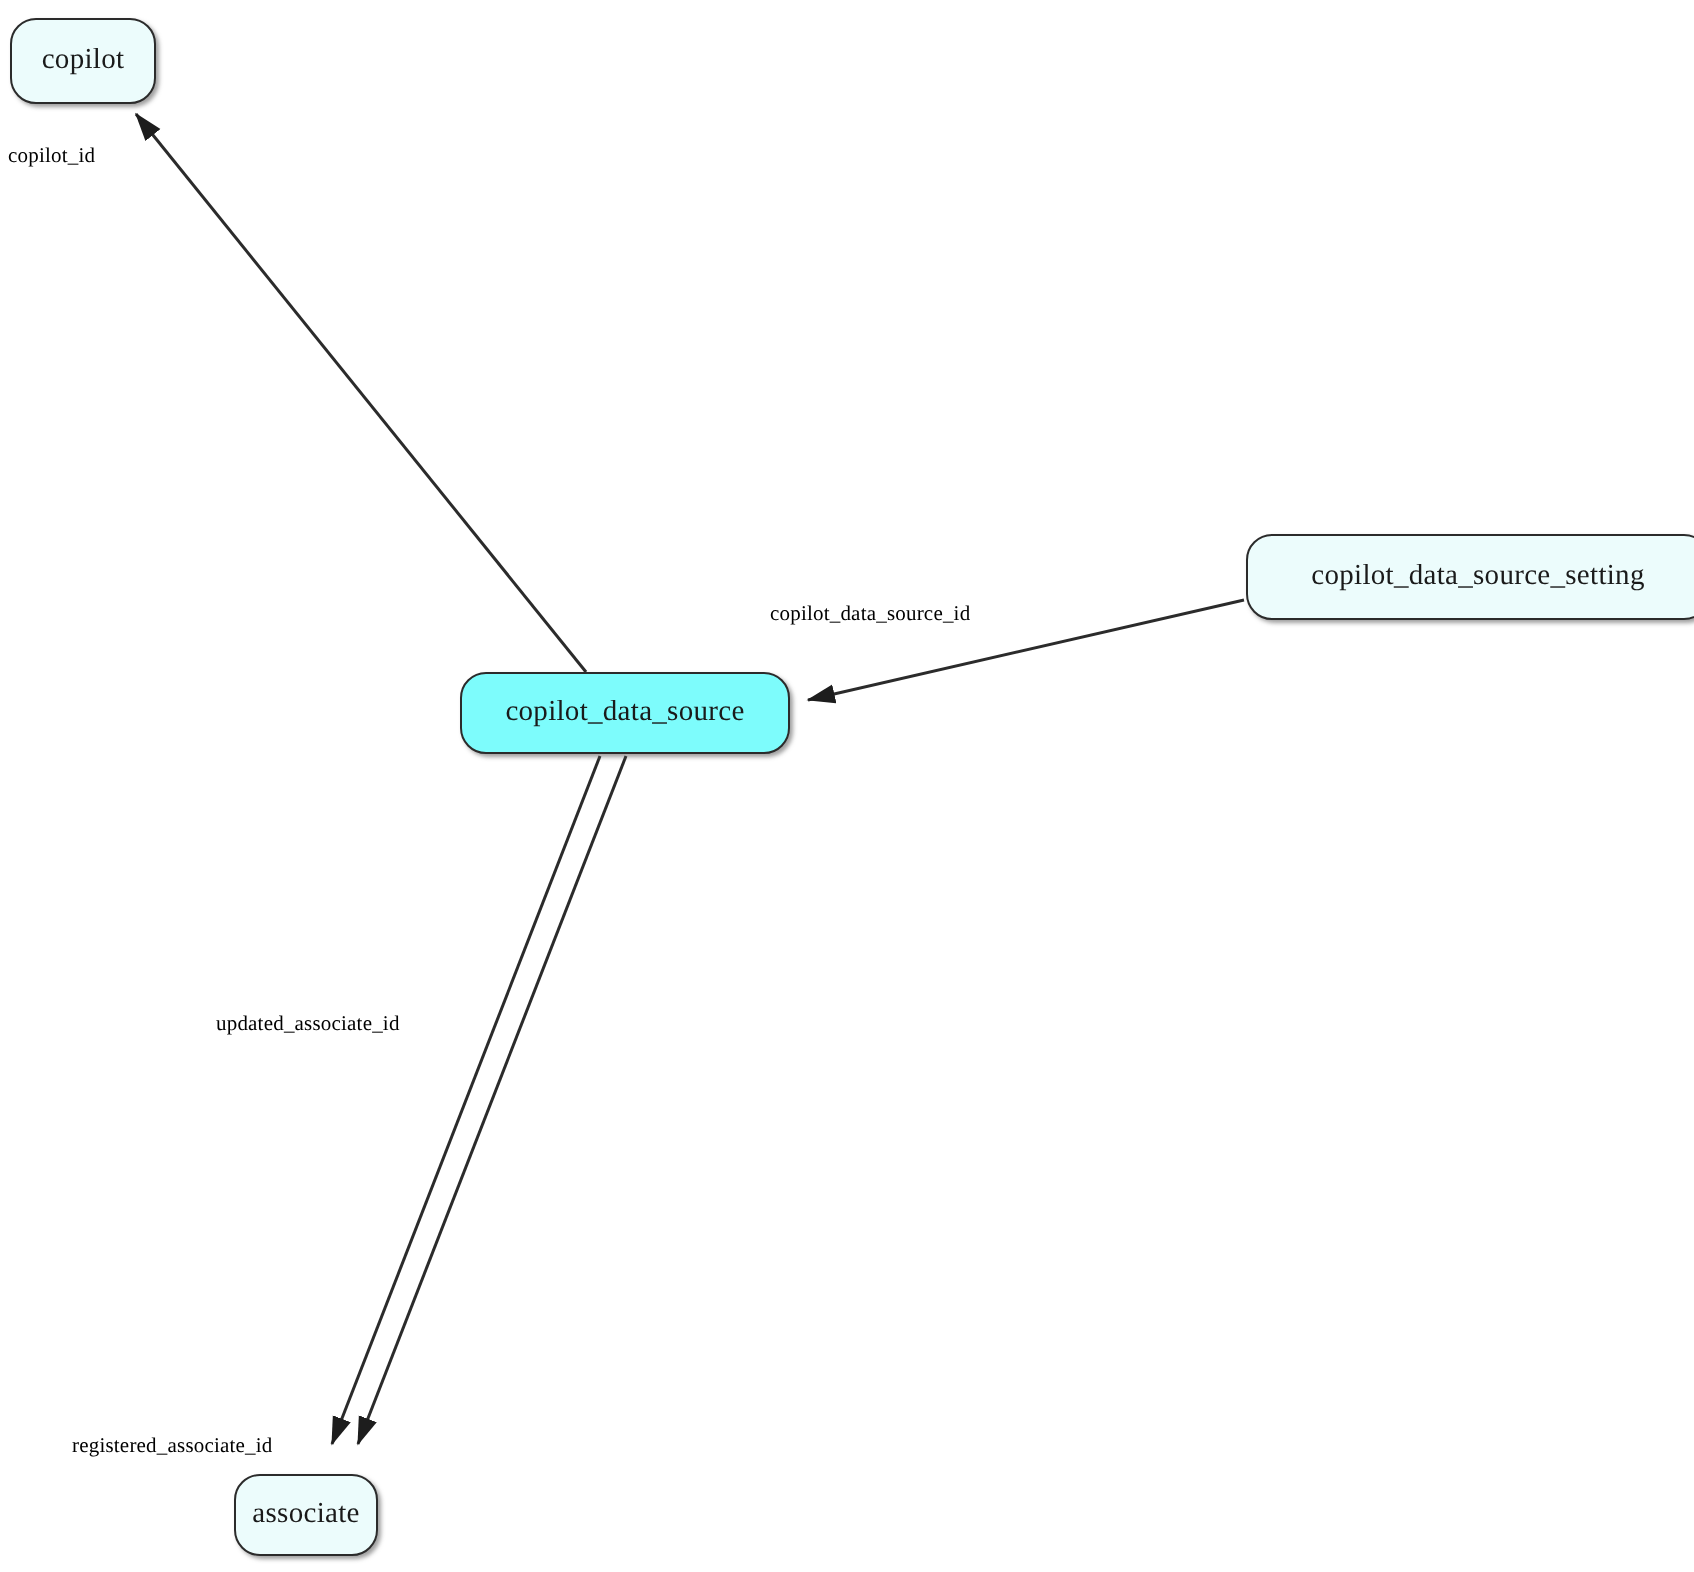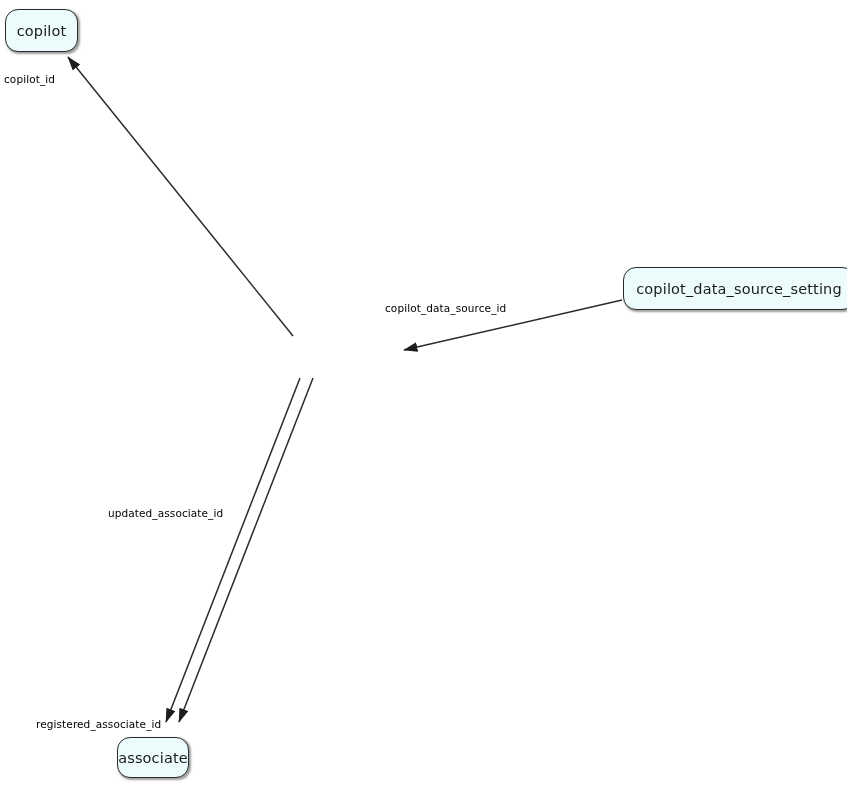--- a/index.html
+++ b/index.html
@@ -11,20 +11,21 @@
     width: 847px;
     height: 786px;
     font-family: "DejaVu Sans", sans-serif;
     overflow: hidden;
   }
   #graph-canvas {
     position: relative;
     width: 847px;
     height: 786px;
     background: #ffffff;
+    font-family: Liberation Serif, serif;
   }
   #edge-layer {
     position: absolute;
     left: 0;
     top: 0;
     width: 847px;
     height: 786px;
   }
   .er-node {
     position: absolute;
@@ -78,20 +79,23 @@
 
     <g>
       <line x1="313" y1="378" x2="179" y2="722" stroke="#2b2b2b" stroke-width="1.5" marker-end="url(#arrow-head)"></line>
     </g>
   </svg>
 
   <div class="er-node node-fill-pale" style="left:5px; top:9px; width:73px; height:43px;">
     <span>copilot</span>
   </div>
 
+  <div class="er-node node-fill-bright" style="left:230px; top:336px; width:165px; height:41px;">
+    <span>copilot_data_source</span>
+  </div>
 
   <div class="er-node node-fill-pale" style="left:623px; top:267px; width:232px; height:43px;">
     <span>copilot_data_source_setting</span>
   </div>
 
   <div class="er-node node-fill-pale" style="left:117px; top:737px; width:72px; height:41px;">
     <span>associate</span>
   </div>
 
   <div class="edge-label" style="left:4px; top:54px;margin-top:19px;">copilot_id</div>

